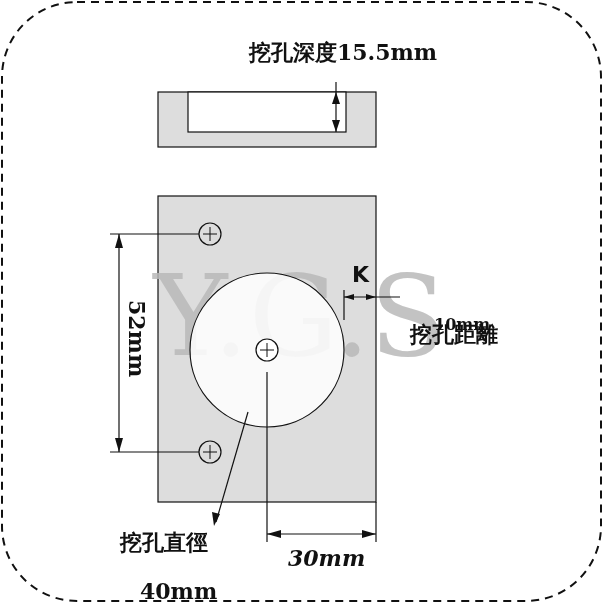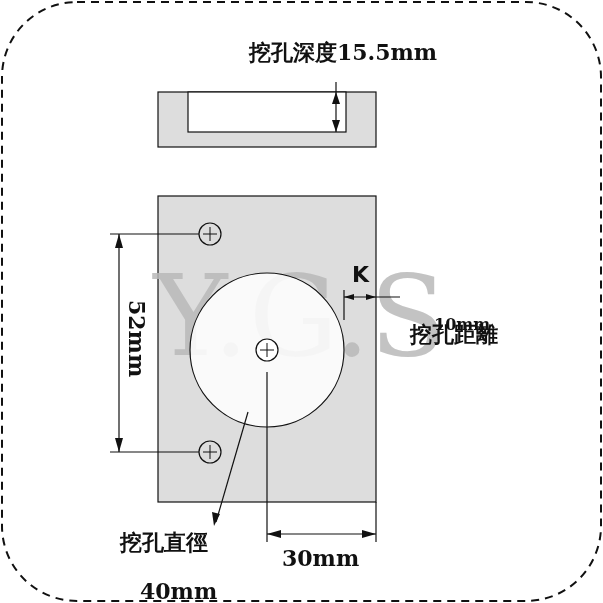--- a/index.html
+++ b/index.html
@@ -64,13 +64,13 @@
   <polygon points="214,526 212,512 220,514" fill="#111"></polygon>
 </svg>
 
 <div class="lbl" style="left:249px;top:38px;font-size:22px;text-align:center;">挖孔深度15.5mm</div>
 <div class="lbl" style="left:352px;top:262px;font-size:22px;font-family:'DejaVu Sans',sans-serif;">K</div>
 <div class="lbl" style="left:410px;top:284px;font-size:22px;margin-top:36px;">挖孔距離</div>
 <div class="lbl" style="left:426px;top:315px;font-size:16px;margin-left:8px;">10mm</div>
 <div class="lbl" style="left:103px;top:330px;font-size:22px;transform:rotate(90deg);transform-origin:left top;left:150px;top:300px;">52mm</div>
 <div class="lbl" style="left:120px;top:528px;font-size:22px;">挖孔直徑</div>
 <div class="lbl" style="left:140px;top:578px;font-size:22px;">40mm</div>
-<div class="lbl" style="left:282px;top:545px;font-size:22px;">30mm</div>
+<div class="lbl" style="left:288px;top:545px;font-size:22px;font-style:italic;">30mm</div>
 
 </body></html>

